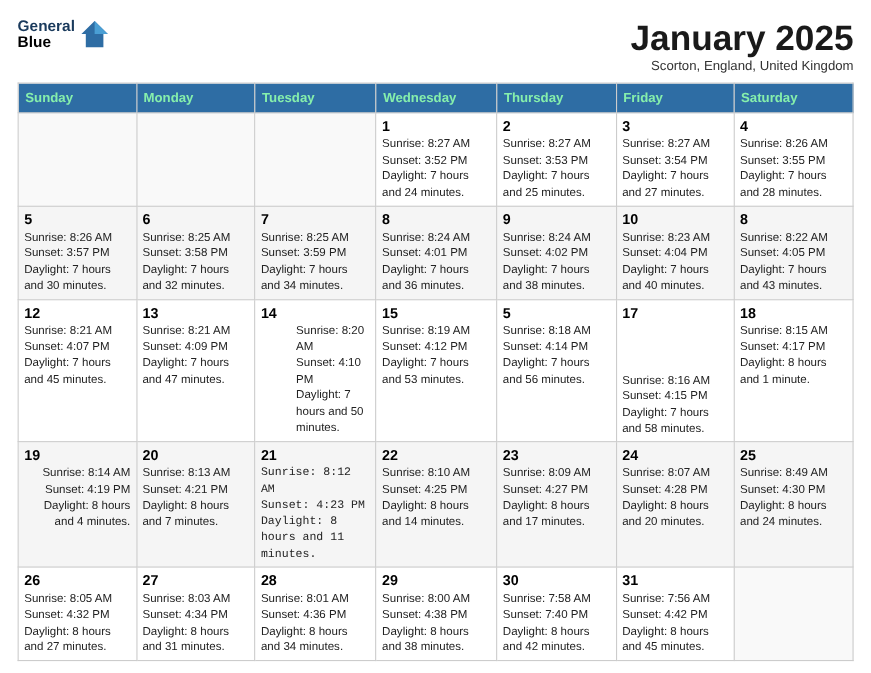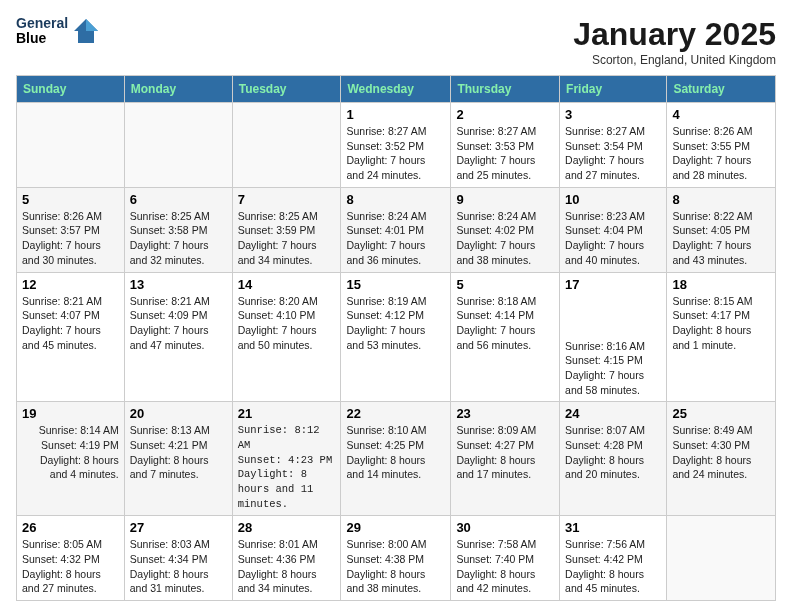--- a/index.html
+++ b/index.html
@@ -201,21 +201,21 @@
 Daylight: 7 hours and 45 minutes.</div>
         </td>
         <td>
           <div class="day-num">13</div>
           <div class="day-info" style="white-space: pre-line;">Sunrise: 8:21 AM
 Sunset: 4:09 PM
 Daylight: 7 hours and 47 minutes.</div>
         </td>
         <td>
           <div class="day-num">14</div>
-          <div class="day-info" style="white-space: pre-line;">Sunrise: 8:20 AM
+          <div class="day-info" style="white-space: pre-line; margin-left: 32px;">Sunrise: 8:20 AM
 Sunset: 4:10 PM
 Daylight: 7 hours and 50 minutes.</div>
         </td>
         <td>
           <div class="day-num">15</div>
           <div class="day-info" style="white-space: pre-line;">Sunrise: 8:19 AM
 Sunset: 4:12 PM
 Daylight: 7 hours and 53 minutes.</div>
         </td>
         <td>

